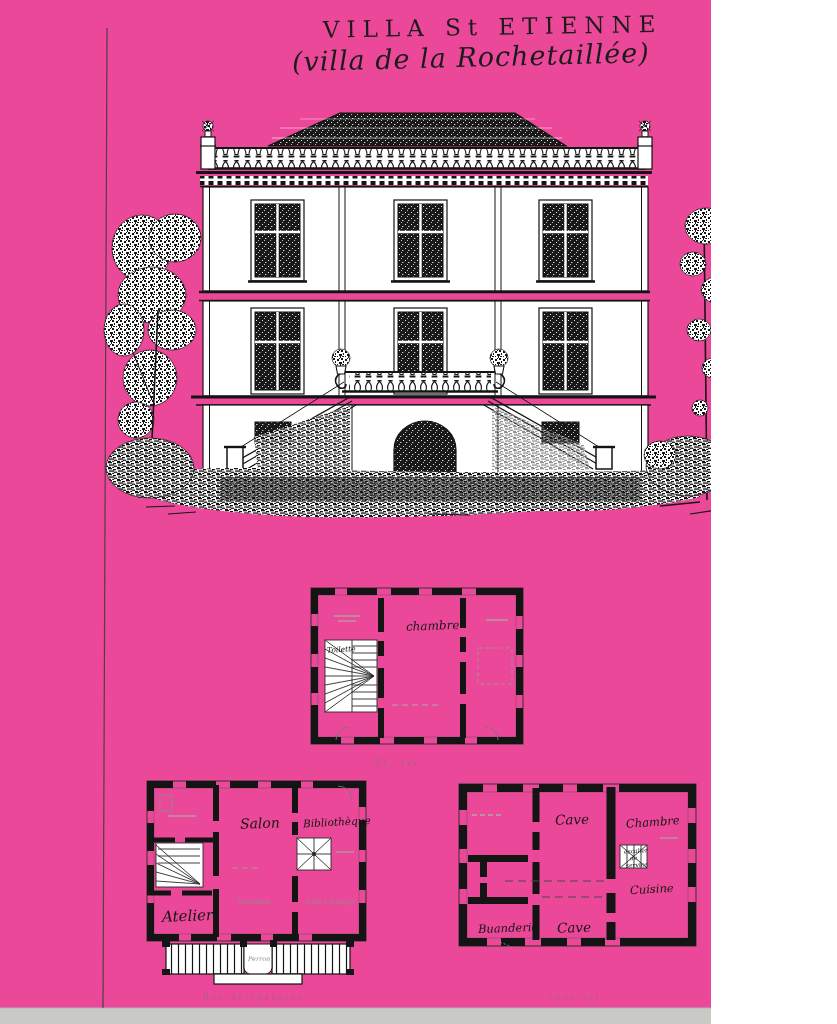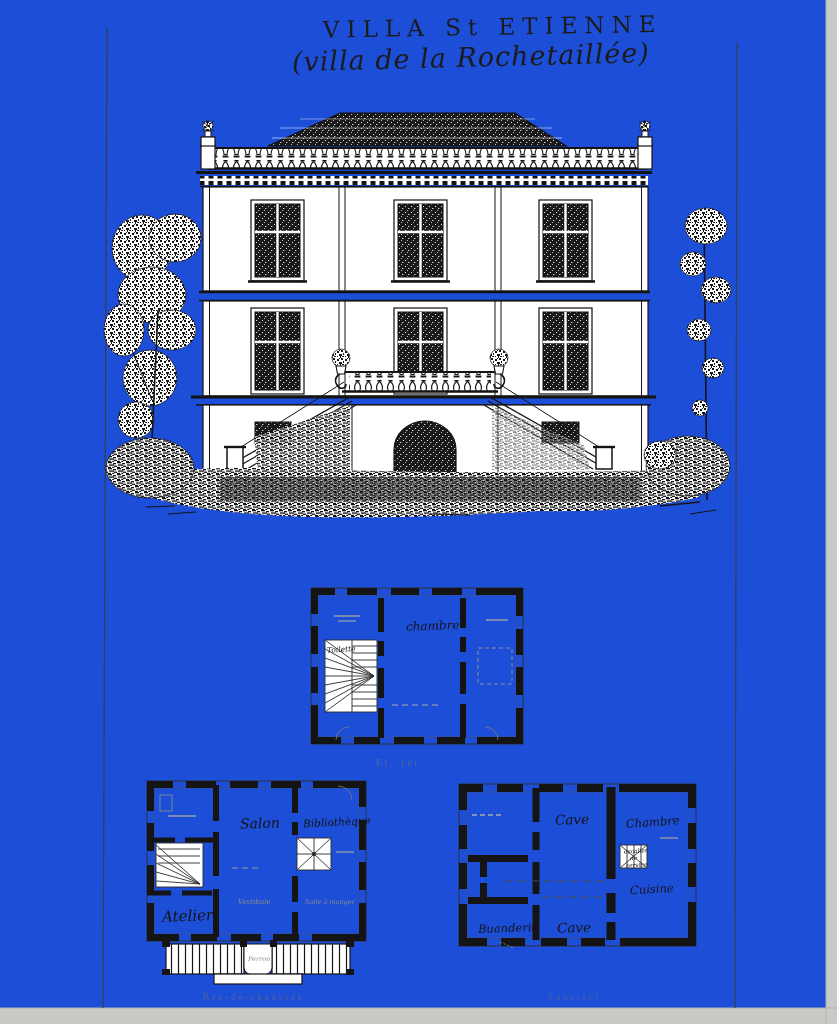--- a/index.html
+++ b/index.html
@@ -1,16 +1,16 @@
 <!DOCTYPE html>
 <html><head>
 <meta charset="utf-8">
 <style>
   html,body{margin:0;padding:0;background:#ffffff;}
-  .page{position:relative;width:837px;height:1024px;background:#1d4ed8;overflow:hidden;
+  .page{position:relative;width:711px;height:1024px;background:#ec4899;overflow:hidden;
         font-family:"Liberation Serif",serif;}
   svg text{user-select:none;}
   .title1{font-family:"DejaVu Serif",serif;font-size:23px;letter-spacing:7px;fill:#1b1b1b;}
   .title2{font-family:"DejaVu Serif",serif;font-style:italic;font-size:27px;letter-spacing:1px;fill:#1b1b1b;}
   .hand{font-family:"DejaVu Serif",serif;font-style:italic;fill:#141414;}
   .faint{font-family:"DejaVu Serif",serif;font-style:italic;fill:#8d8d8a;}
   .cap{font-family:"Liberation Serif",serif;fill:#75756f;letter-spacing:2.5px;}
 </style>
 </head>
 <body>

